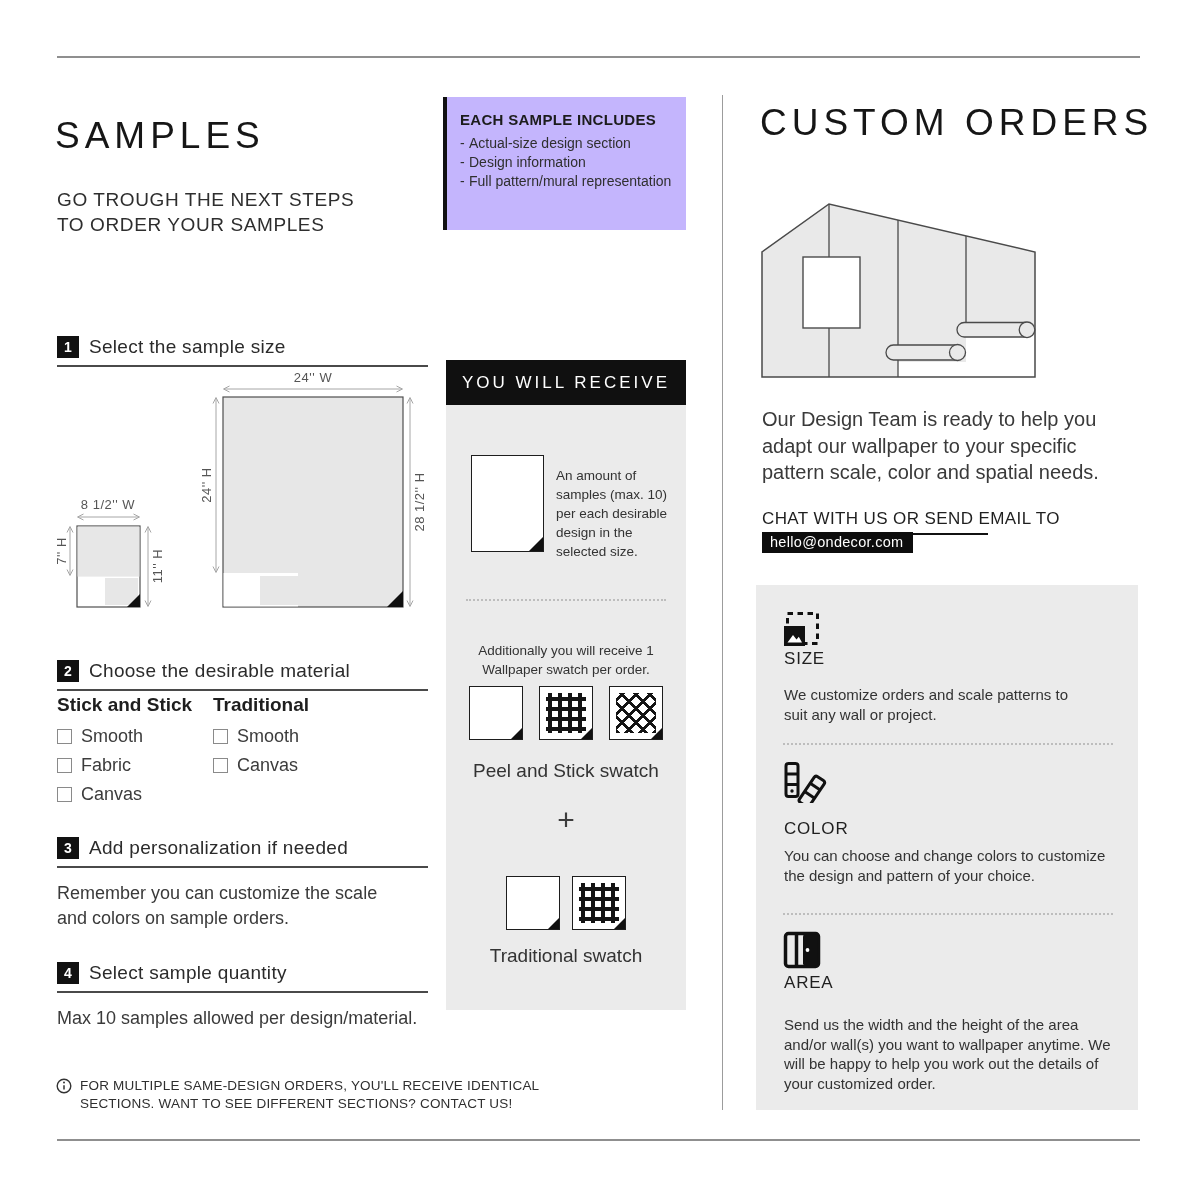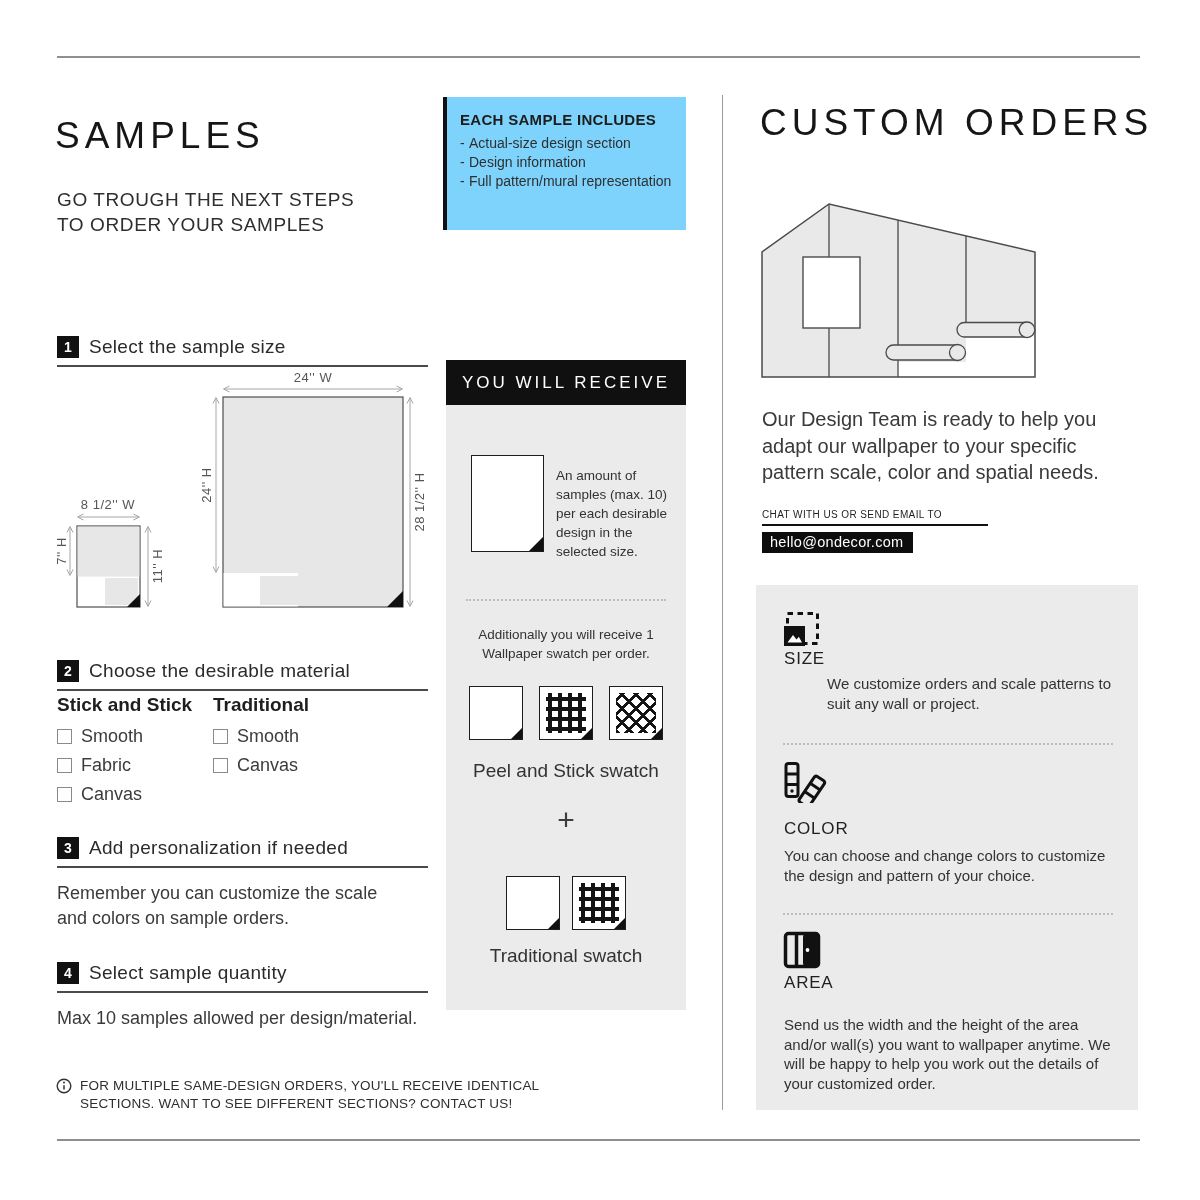--- a/index.html
+++ b/index.html
@@ -9,21 +9,21 @@
   .rule{position:absolute;left:57px;width:1083px;height:2px;background:#8f8f8f;}
   .rule.top{top:56px;}
   .rule.bottom{top:1139px;}
   .vdiv{position:absolute;left:722px;top:95px;width:1px;height:1015px;background:#9c9c9c;}
 
   
   .samples-title{left:55px;top:90px;font-size:37px;letter-spacing:5px;color:#161616;}
   .big-title{position:absolute;font-weight:400;white-space:nowrap;}
   .samples-intro{left:57px;top:187px;font-size:19px;letter-spacing:0.6px;line-height:25px;color:#2e2e2e;}
 
-  .includes-box{left:443px;top:97px;width:243px;height:133px;background:#7dd3fc;border-left:4px solid #111;
+  .includes-box{left:443px;top:97px;width:243px;height:133px;background:#c4b5fd;border-left:4px solid #111;
                 box-sizing:border-box;padding:14px 10px 0 13px;}
   .inc-title{font-size:15px;font-weight:700;letter-spacing:0.3px;color:#1c1c1c;margin-bottom:6px;}
   .inc-item{font-size:14px;line-height:19px;color:#2f2f2f;position:relative;padding-left:9px;}
   .inc-item::before{content:"-";position:absolute;left:0;}
 
   .step{position:absolute;left:57px;width:371px;}
   .step1{top:336px;} .step2{top:660px;} .step3{top:837px;} .step4{top:962px;}
   .step-header{display:flex;align-items:center;gap:10px;border-bottom:2px solid #4a4a4a;padding-bottom:7px;}
   .step-num{width:22px;height:22px;background:#111;color:#fff;font-size:14px;font-weight:700;
             display:flex;align-items:center;justify-content:center;flex:0 0 22px;}
@@ -47,51 +47,51 @@
 
   
   .ywr-header{left:446px;top:360px;width:240px;height:45px;background:#101010;color:#ffffff;
               display:flex;align-items:center;justify-content:center;font-size:17px;letter-spacing:3px;white-space:nowrap;}
   .mid-panel{left:446px;top:405px;width:240px;height:605px;background:#ebebeb;}
   .sample-sheet{left:25px;top:50px;width:71px;height:95px;background:#fff;border:1.5px solid #1d1d1d;}
   .fold{position:absolute;right:0;bottom:0;width:0;height:0;border-left:13px solid transparent;border-bottom:13px solid #101010;}
   .sample-desc{left:110px;top:61px;width:126px;font-size:13.5px;line-height:19px;color:#333;}
   .dotted{position:absolute;border-top:2px dotted #bdbdbd;}
   .mid-dot{left:20px;top:194px;width:200px;}
-  .additional{left:20px;top:220px;width:200px;text-align:center;font-size:13.5px;line-height:19px;color:#333;}
+  .additional{left:20px;top:236px;width:200px;text-align:center;font-size:13.5px;line-height:19px;color:#333;}
   .swatch-row{left:0;width:240px;display:flex;justify-content:center;}
   .row1{top:281px;gap:16px;} .row2{top:471px;gap:12px;}
   .swatch{width:54px;height:54px;background:#fff;border:1.5px solid #1d1d1d;position:relative;box-sizing:border-box;}
   .swatch .fold{border-left-width:11px;border-bottom-width:11px;}
   .pat{position:absolute;inset:6px;}
   .pat-grid{background-image:
       repeating-linear-gradient(90deg,transparent 0 2px,#141414 2px 6px,transparent 6px 10px),
       repeating-linear-gradient(0deg,transparent 0 2px,#141414 2px 6px,transparent 6px 10px);}
   .pat-cross{background-image:
       repeating-linear-gradient(45deg,#141414 0 3px,transparent 3px 10px),
       repeating-linear-gradient(-45deg,#141414 0 3px,transparent 3px 10px);}
   .mid-label{left:0;width:240px;text-align:center;font-size:19px;line-height:19px;color:#333;}
   .ps-label{top:356px;} .trad-label{top:541px;}
   .plus{left:0;top:398px;width:240px;text-align:center;font-size:30px;font-weight:400;color:#3d3d3d;}
 
   
   .custom-title{left:760px;top:90px;font-size:37px;letter-spacing:5px;color:#161616;margin-top:12px;}
   .house{left:756px;top:195px;width:290px;height:195px;}
   .custom-intro{left:762px;top:406px;width:358px;font-size:20px;line-height:26.5px;color:#3a3a3a;}
-  .chat-label{left:762px;top:509px;font-size:10px;letter-spacing:0.4px;color:#1f1f1f;
+  .chat-label{left:762px;top:509px;font-size:17px;letter-spacing:0.4px;color:#1f1f1f;
               border-bottom:2px solid #111;padding-bottom:4px;width:226px;box-sizing:border-box;white-space:nowrap;}
   .email-chip{left:762px;top:532px;background:#0d0d0d;color:#fff;font-size:14.5px;letter-spacing:0.3px;
               padding:2px 10px 3px 8px;white-space:nowrap;}
   .right-panel{left:756px;top:585px;width:382px;height:525px;background:#ebebeb;}
   .f-icon{position:absolute;left:27px;}
   .icon-size{top:24px;} .icon-color{top:176px;} .icon-area{top:346px;}
   .f-title{position:absolute;left:28px;font-size:17px;letter-spacing:0.8px;color:#1f1f1f;}
   .t-size{top:64px;} .t-color{top:234px;} .t-area{top:388px;text-align:right;}
   .f-body{position:absolute;left:28px;font-size:15px;line-height:19.5px;color:#333;}
-  .b-size{top:89px;width:302px;margin-left:43px;} .b-color{top:261px;width:334px;} .b-area{top:430px;width:340px;}
+  .b-size{top:100px;width:302px;} .b-color{top:261px;width:334px;} .b-area{top:430px;width:340px;}
   .rp-dot1{left:27px;top:158px;width:330px;}
   .rp-dot2{left:27px;top:328px;width:330px;}
 </style>
 </head>
 <body>
 
 <div class="page">
 
   <div class="rule top"></div>
   <div class="rule bottom"></div>

